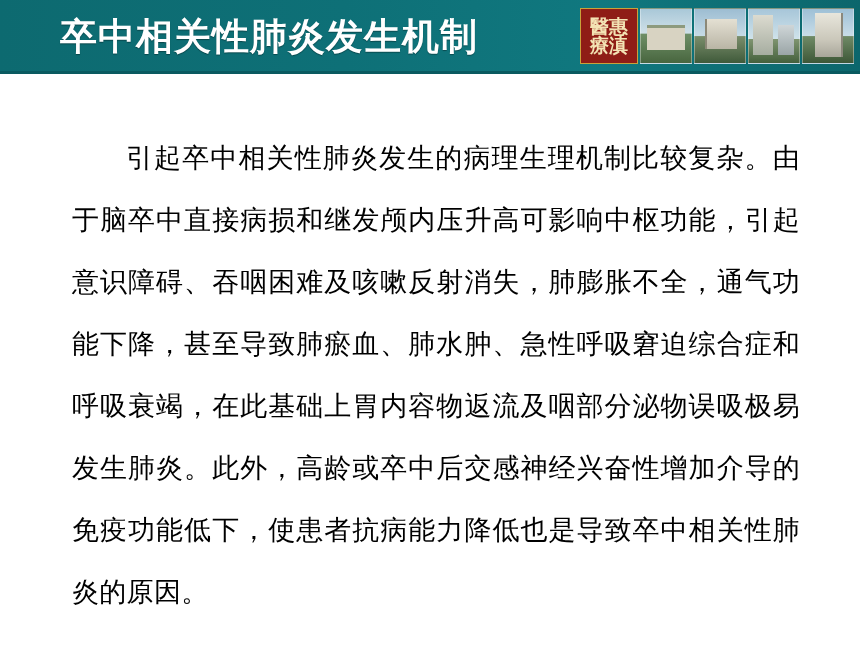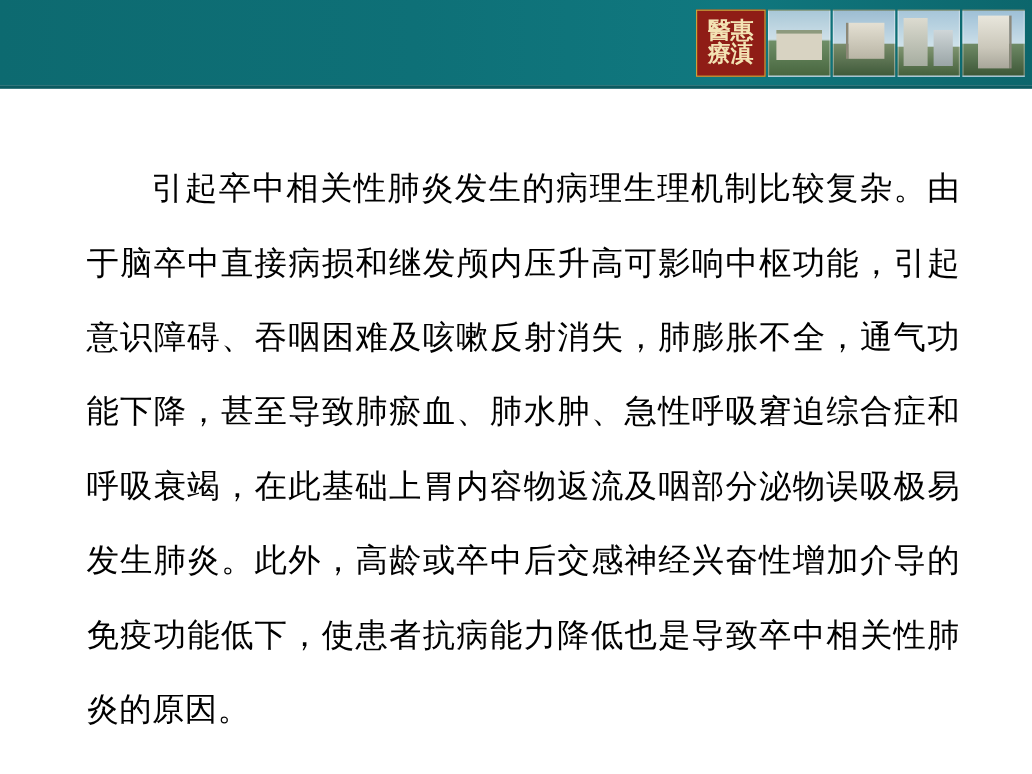--- a/index.html
+++ b/index.html
@@ -182,20 +182,23 @@
     letter-spacing: 0.3px;
   }
 </style>
 </head>
 <body>
 
 <div class="slide">
 
   <div class="header">
     <div class="header-inner">
+      <div class="title-wrap">
+        <span class="slide-title">卒中相关性肺炎发生机制</span>
+      </div>
 
       <div class="banner">
         <div class="logo-box">
           <span class="logo-line">醫惠</span>
           <span class="logo-line">療滇</span>
         </div>
         <div class="photo photo-1"></div>
         <div class="photo photo-2"></div>
         <div class="photo photo-3"></div>
         <div class="photo photo-4"></div>

